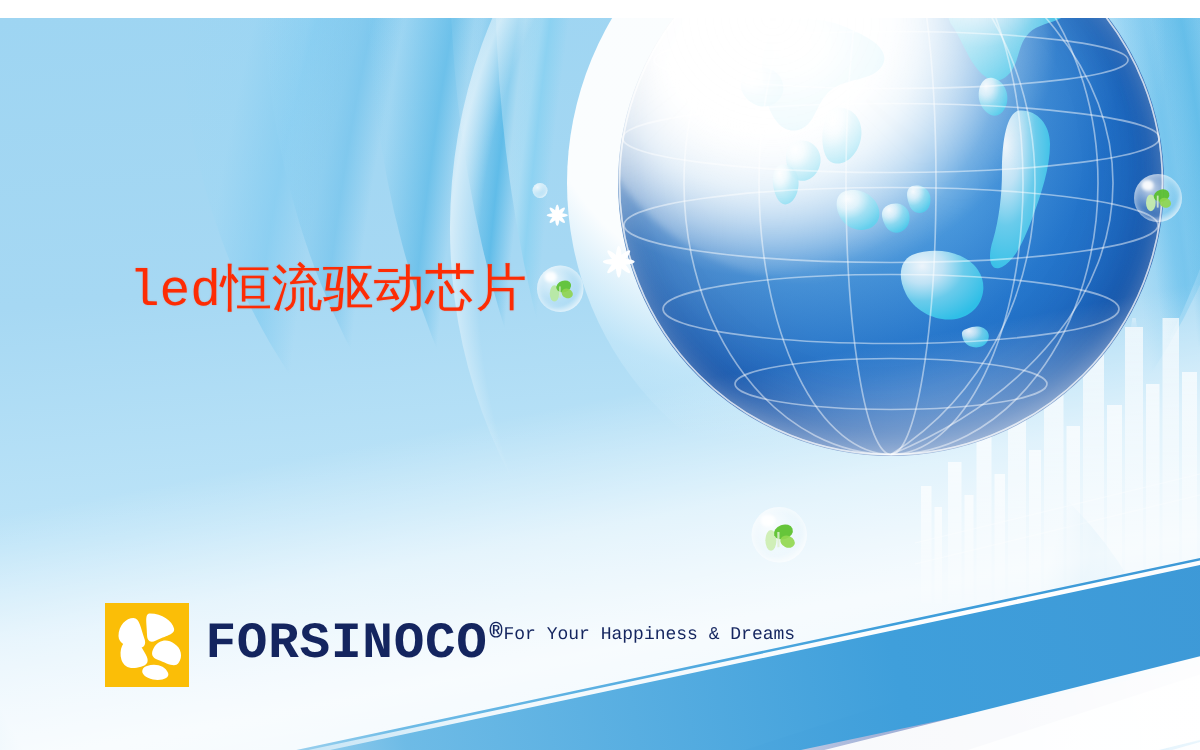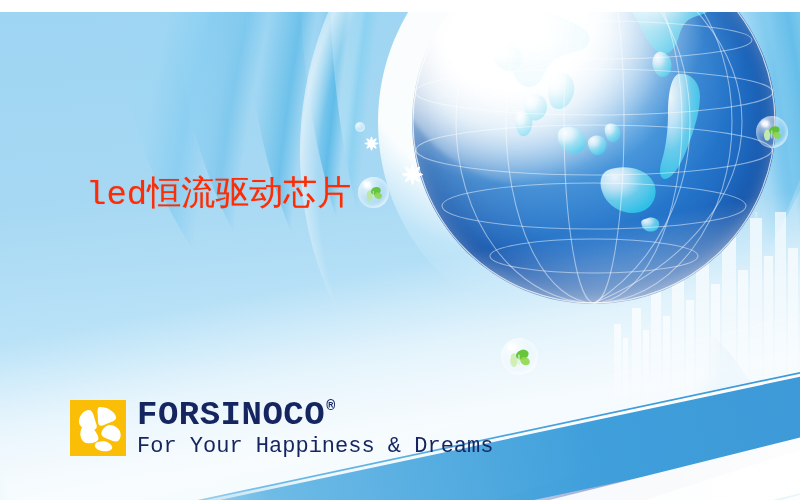--- a/index.html
+++ b/index.html
@@ -220,42 +220,42 @@
   #logo-mark {
     position: relative;
     width: 56px; height: 56px;
     background: #fbbe07;
     flex: 0 0 auto;
   }
   #logo-mark svg { position: absolute; inset: 0; }
   #logo-text {
     margin-left: 11px;
     display: flex;
-    flex-direction: column;
+    flex-direction: row;
     justify-content: center;
   }
   #logo-name {
     font-size: 34px;
     font-weight: bold;
     letter-spacing: 0.5px;
     color: #14255f;
     line-height: 1;
     display: flex;
     align-items: flex-start;
     white-space: nowrap;
   }
   #logo-reg {
     font-size: 15px;
     font-weight: bold;
     margin-top: 1px;
     margin-left: 1px;
   }
   #logo-tag {
     margin-top: 4px;
-    font-size: 22px;
+    font-size: 12px;
     color: #14255f;
     line-height: 1;
     white-space: nowrap;
   }
 </style>
 </head>
 <body>
 
 <div id="banner">
 

